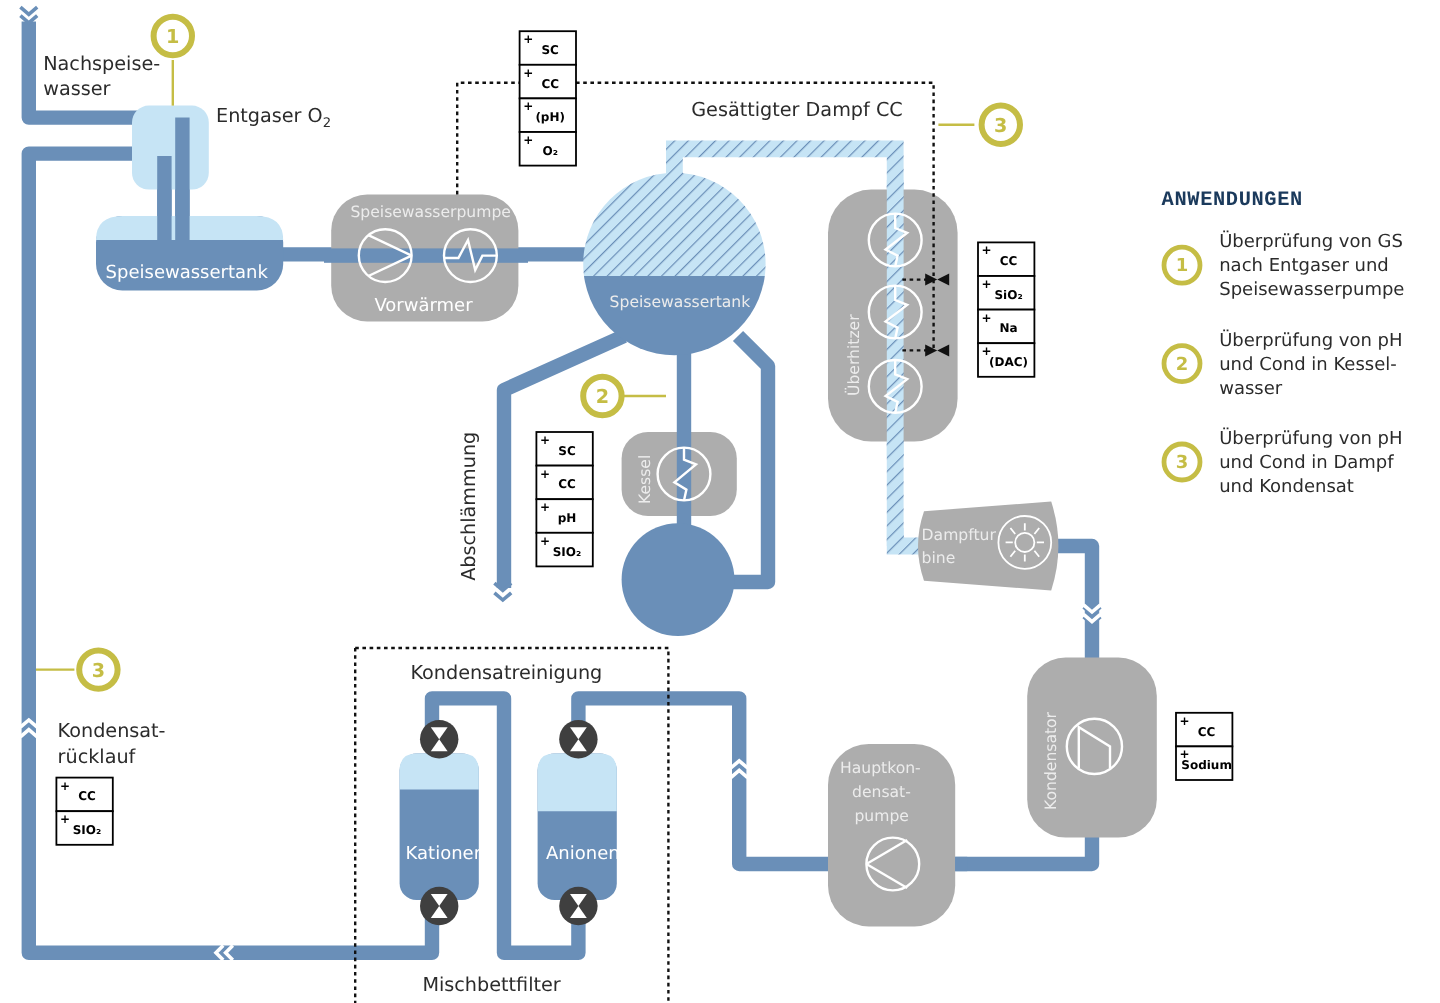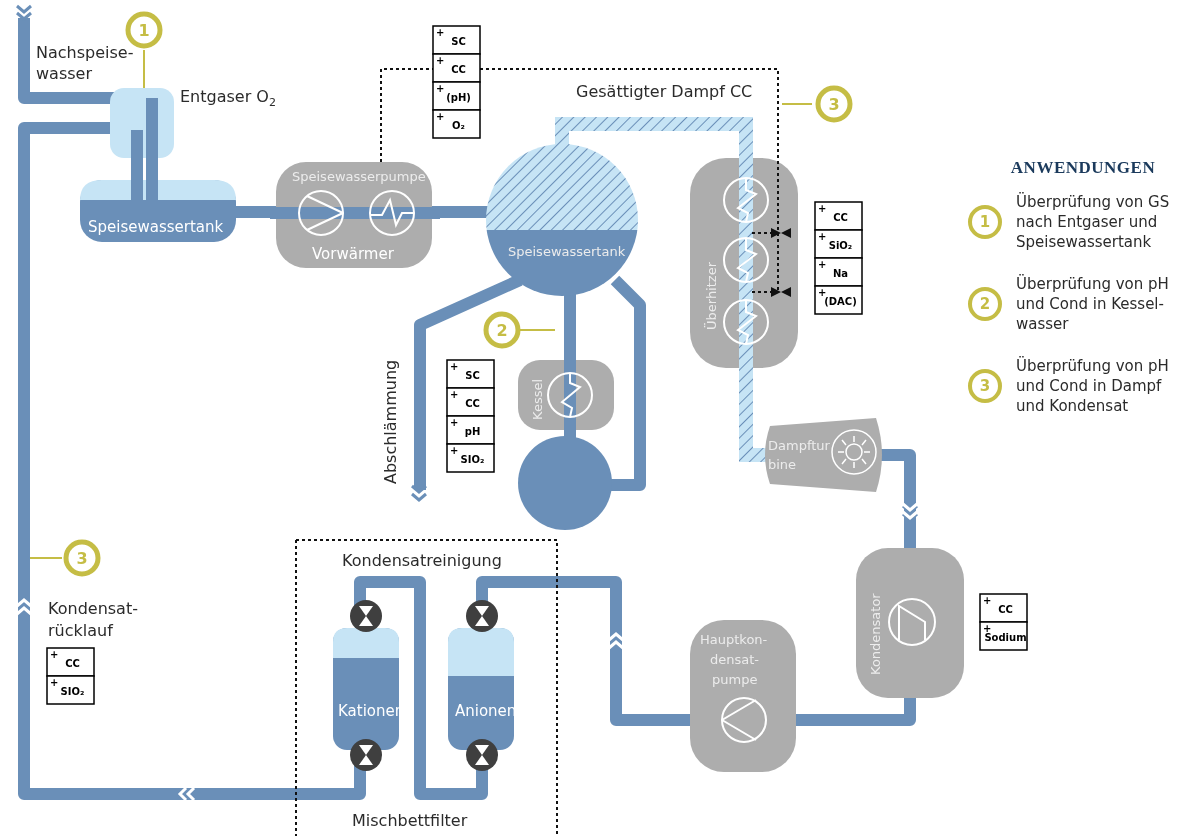--- a/index.html
+++ b/index.html
@@ -3,21 +3,21 @@
 <meta charset="utf-8">
 <style>
   html, body { margin:0; padding:0; background:#ffffff; }
   body { width:1200px; height:836px; overflow:hidden; position:relative; font-family:"DejaVu Sans", sans-serif; }
   #diagram { position:absolute; left:0; top:0; }
   .lbl { font-family:"DejaVu Sans", sans-serif; fill:#2b2b2b; font-size:16px; }
   .wlbl { font-family:"DejaVu Sans", sans-serif; fill:#ffffff; font-size:15px; }
   .glbl { font-family:"DejaVu Sans", sans-serif; fill:#ececec; font-size:13px; }
   .box text { font-family:"DejaVu Sans", sans-serif; font-size:10px; font-weight:bold; fill:#000; }
   .legend { position:absolute; left:968px; top:158px; width:230px; }
-  .legend h2 { margin:0 0 14px 0; font-size:17px; letter-spacing:0.5px; font-weight:bold; color:#1b3a5c; font-family:Liberation Serif, serif;text-align:center; }
+  .legend h2 { margin:0 0 14px 0; font-size:17px; letter-spacing:0.5px; font-weight:bold; color:#1b3a5c; font-family:Liberation Mono, monospace; }
   .leg-item { display:flex; align-items:center; margin-bottom:22px; }
   .leg-circle { width:26px; height:26px; border:4px solid #c5bd45; border-radius:50%; display:flex; align-items:center; justify-content:center; color:#c5bd45; font-weight:bold; font-size:15px; flex:0 0 auto; margin-right:14px; font-family:"DejaVu Sans", sans-serif; }
   .leg-text { font-size:15px; line-height:20px; color:#2b2b2b; font-family:"DejaVu Sans", sans-serif; white-space:pre-line; }
 </style>
 </head>
 <body>
 
 <svg id="diagram" width="1200" height="836" viewBox="0 0 1200 836">
   <defs>
     <pattern id="hatch" patternUnits="userSpaceOnUse" width="8" height="8" patternTransform="rotate(45)">
@@ -325,21 +325,21 @@
       </g>
     </g>
 </svg>
 
 <div class="legend">
   <h2>ANWENDUNGEN</h2>
   <div class="leg-item">
     <div class="leg-circle">1</div>
     <div class="leg-text">Überprüfung von GS
 nach Entgaser und
-Speisewassertank</div>
+Speisewasserpumpe</div>
   </div>
   <div class="leg-item">
     <div class="leg-circle">2</div>
     <div class="leg-text">Überprüfung von pH
 und Cond in Kessel-
 wasser</div>
   </div>
   <div class="leg-item">
     <div class="leg-circle">3</div>
     <div class="leg-text">Überprüfung von pH

